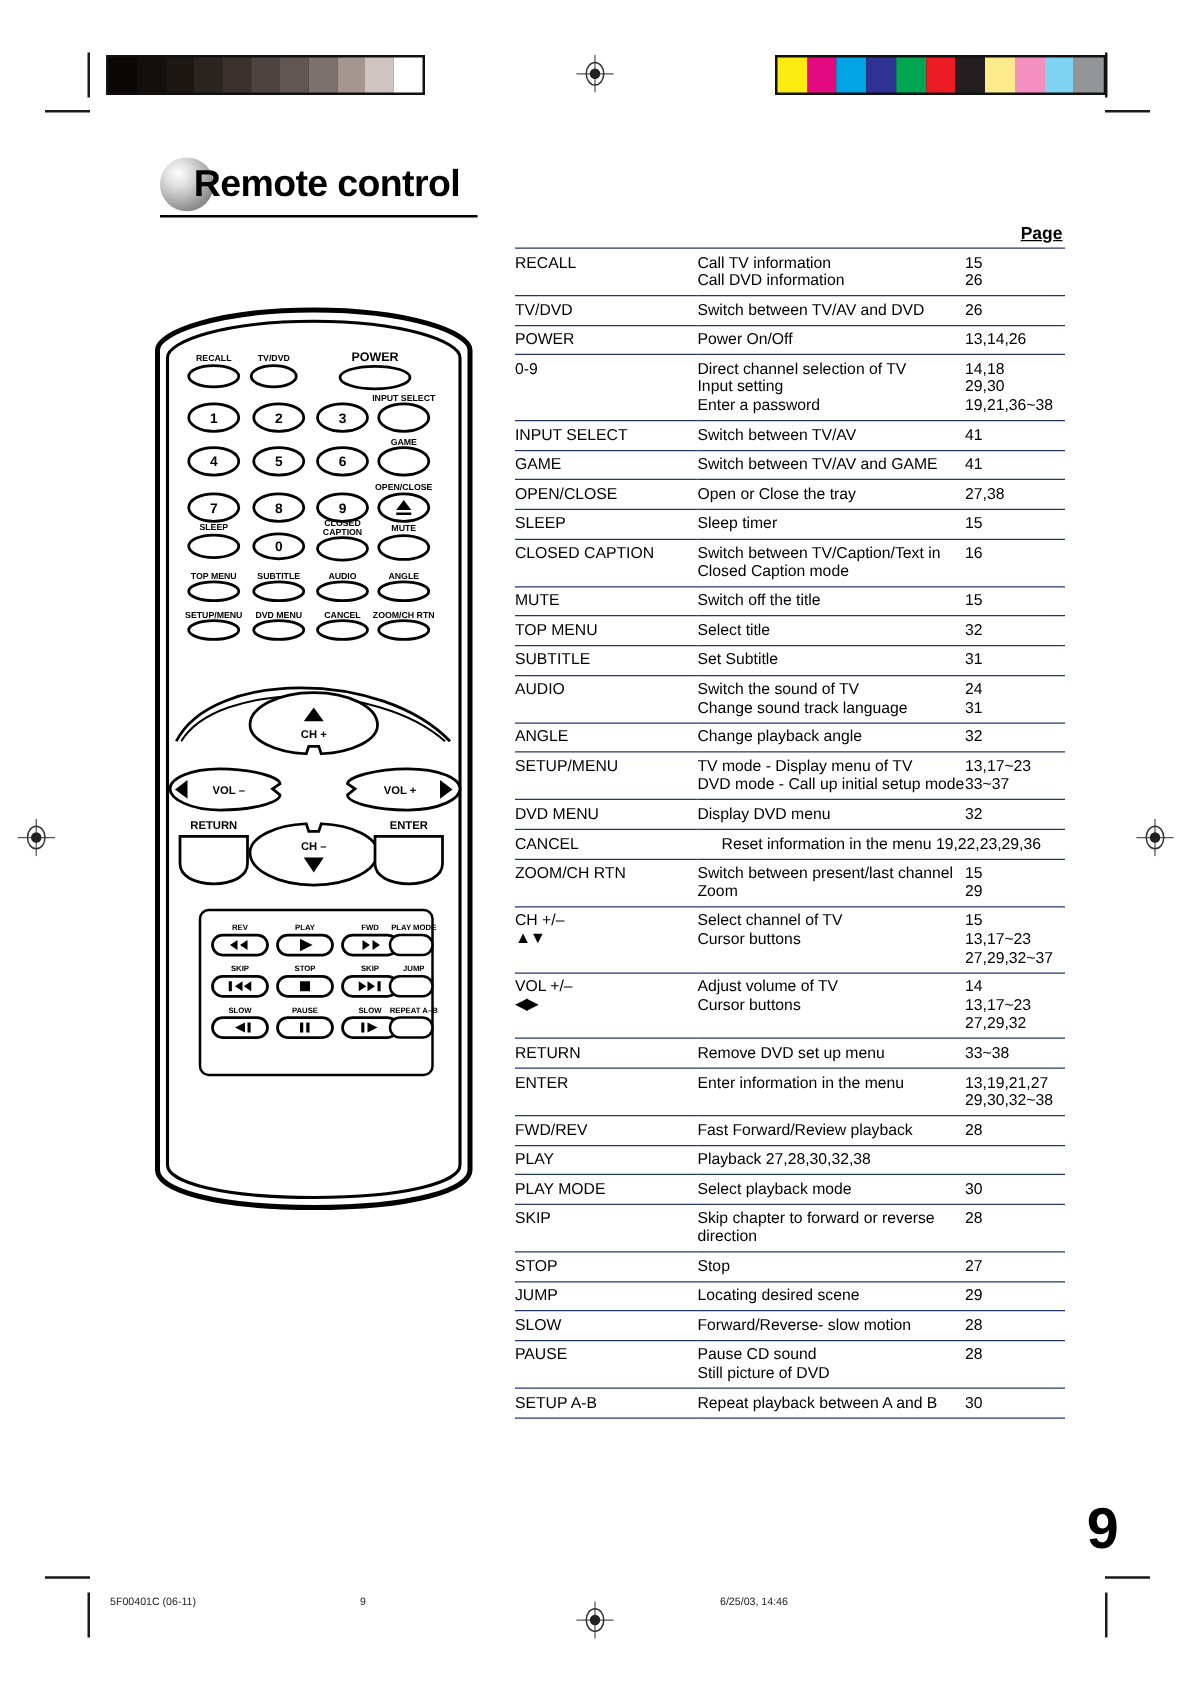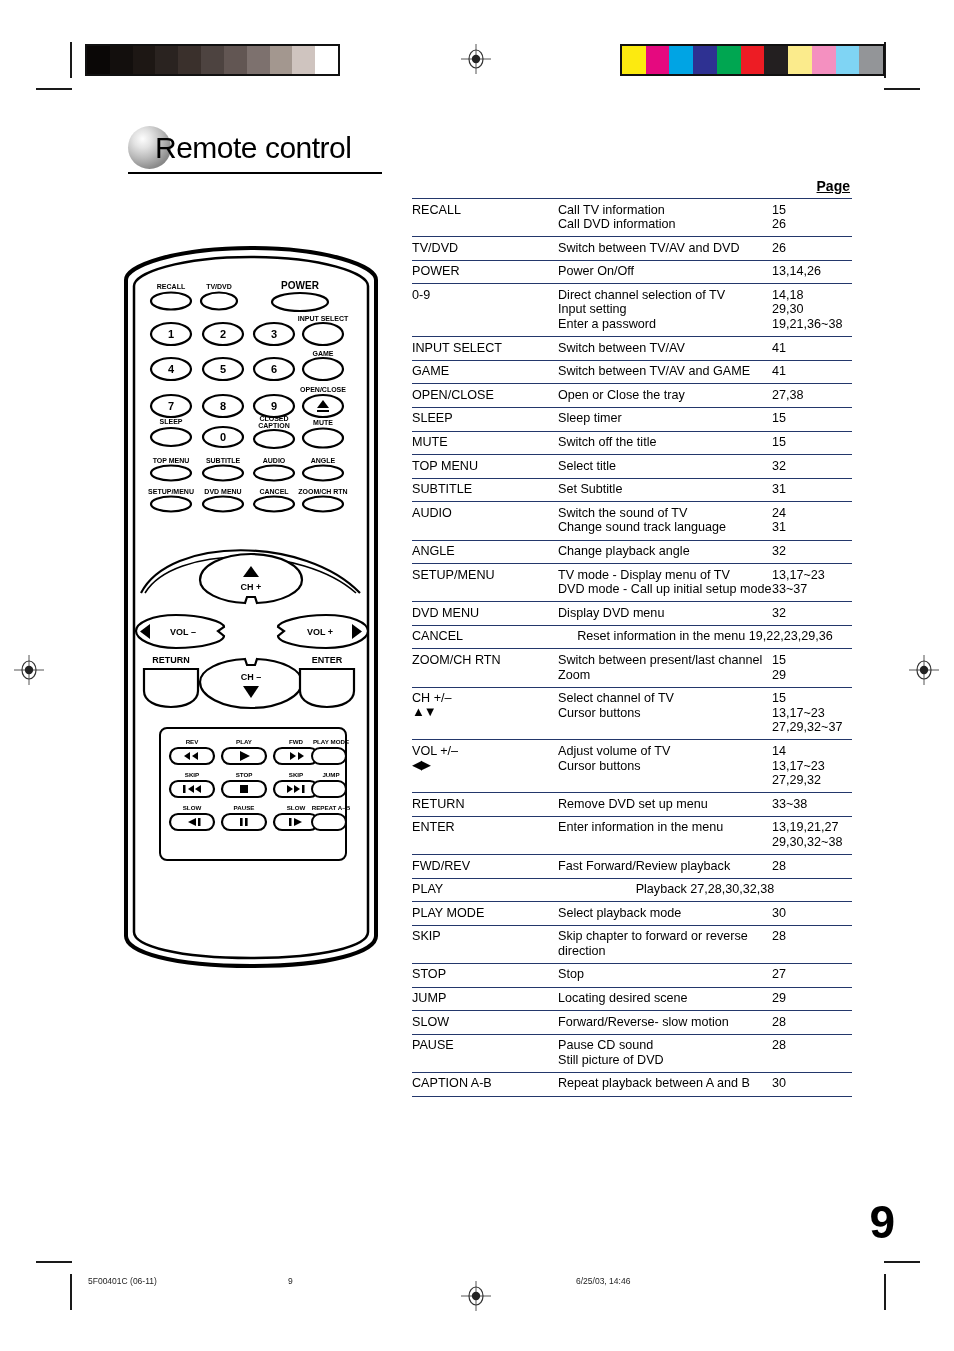--- a/index.html
+++ b/index.html
@@ -46,21 +46,21 @@
   }
   #title-ball {
     width: 43px; height: 43px;
     border-radius: 50%;
     background: radial-gradient(circle at 34% 30%, #fdfdfd 0%, #e3e3e3 22%, #b9b9b9 48%, #8d8d8d 72%, #6b6b6b 100%);
     position: relative;
     z-index: 1;
   }
   #page-heading {
     font-size: 30px;
-    font-weight: normal;
+    font-weight: bold;
     letter-spacing: -0.5px;
     margin-left: -16px;
     z-index: 2;
     position: relative;
     white-space: nowrap;
   }
   #heading-underline {
     position: absolute;
     left: 128px;
     top: 172px;
@@ -433,20 +433,30 @@
         <tr>
           <td class="c-btn"><span>SLEEP</span></td>
           <td class="c-desc">
             <span class="desc-line">Sleep timer</span>
           </td>
           <td class="c-page">
             <span class="page-line">15</span>
           </td>
         </tr>
         <tr>
+          <td class="c-btn"><span>CLOSED CAPTION</span></td>
+          <td class="c-desc">
+            <span class="desc-line">Switch between TV/Caption/Text in</span>
+            <span class="desc-line">Closed Caption mode</span>
+          </td>
+          <td class="c-page">
+            <span class="page-line">16</span>
+          </td>
+        </tr>
+        <tr>
           <td class="c-btn"><span>MUTE</span></td>
           <td class="c-desc">
             <span class="desc-line">Switch off the title</span>
           </td>
           <td class="c-page">
             <span class="page-line">15</span>
           </td>
         </tr>
         <tr>
           <td class="c-btn"><span>TOP MENU</span></td>
@@ -570,21 +580,21 @@
           <td class="c-btn"><span>FWD/REV</span></td>
           <td class="c-desc">
             <span class="desc-line">Fast Forward/Review playback</span>
           </td>
           <td class="c-page">
             <span class="page-line">28</span>
           </td>
         </tr>
         <tr class="inline-page">
           <td class="c-btn"><span>PLAY</span></td>
-          <td colspan="2" style="text-align: center;">
+          <td colspan="2" style="text-align: left;">
             <span class="desc-line">Playback 27,28,30,32,38</span>
           </td>
         </tr>
         <tr>
           <td class="c-btn"><span>PLAY MODE</span></td>
           <td class="c-desc">
             <span class="desc-line">Select playback mode</span>
           </td>
           <td class="c-page">
             <span class="page-line">30</span>
@@ -631,21 +641,21 @@
           <td class="c-btn"><span>PAUSE</span></td>
           <td class="c-desc">
             <span class="desc-line">Pause CD sound</span>
             <span class="desc-line">Still picture of DVD</span>
           </td>
           <td class="c-page">
             <span class="page-line">28</span>
           </td>
         </tr>
         <tr class="last-rule">
-          <td class="c-btn"><span>CAPTION A-B</span></td>
+          <td class="c-btn"><span>SETUP A-B</span></td>
           <td class="c-desc">
             <span class="desc-line">Repeat playback between A and B</span>
           </td>
           <td class="c-page">
             <span class="page-line">30</span>
           </td>
         </tr>
       </tbody>
   </table>
 </div>

